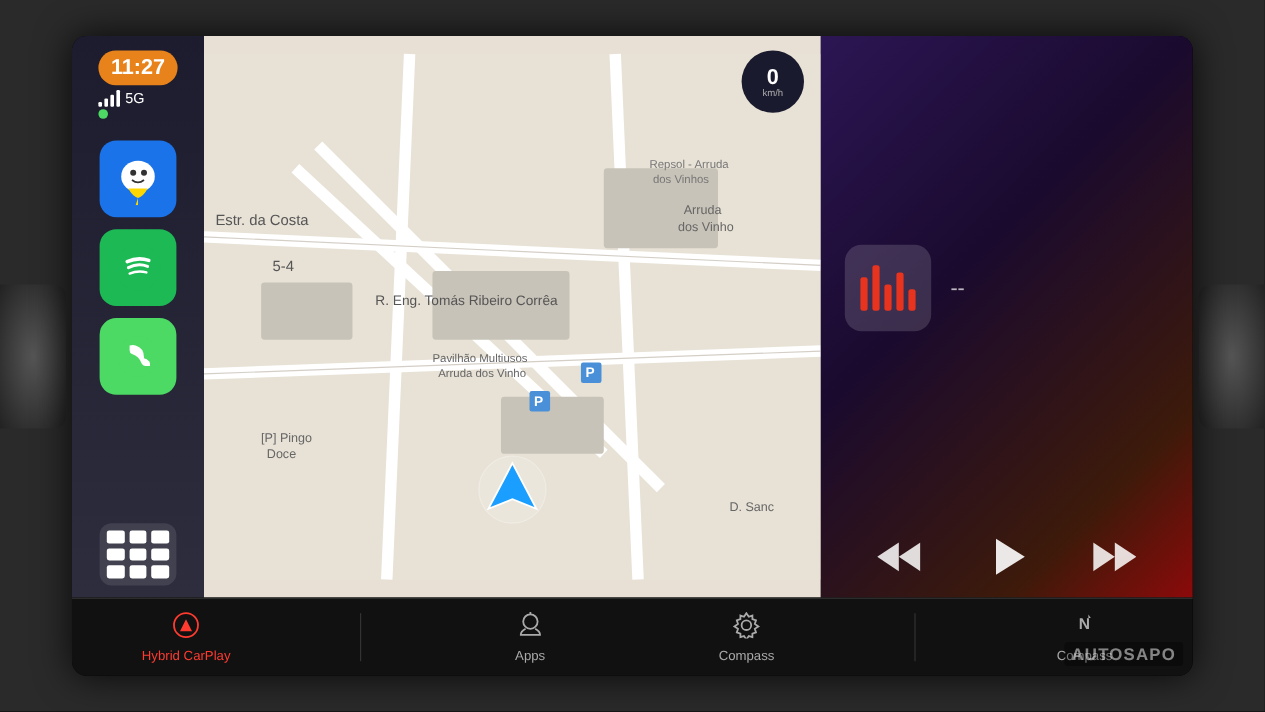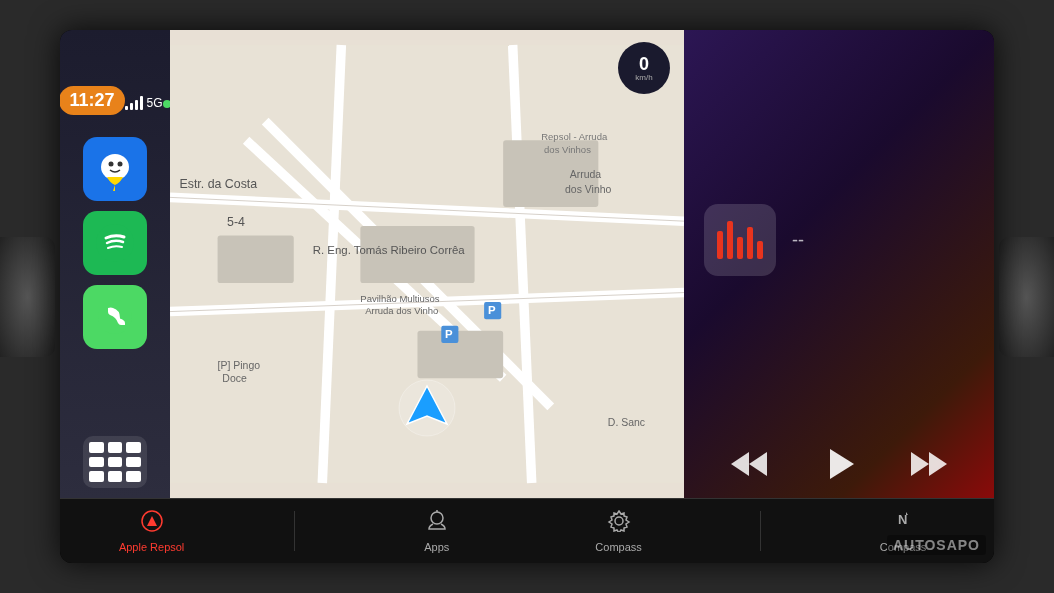--- a/index.html
+++ b/index.html
@@ -51,23 +51,22 @@
       display: flex;
       flex-direction: column;
       align-items: center;
       padding-top: 12px;
       gap: 10px;
       flex-shrink: 0;
     }
 
     .status-bar {
       display: flex;
-      align-items: center;
+      flex-direction: column;
       margin-bottom: 8px;
-      margin-top: 44px;
     }
 
     .time-badge {
       background: #e8821a;
       color: white;
       font-size: 18px;
       font-weight: 700;
       padding: 4px 10px;
       border-radius: 20px;
       margin-bottom: 4px;
@@ -564,21 +563,21 @@
     <div class="bottom-nav">
 
 
       <div class="nav-item active">
         <div class="nav-item-icon">
           <svg width="28" height="22" viewBox="0 0 28 22">
             <circle cx="14" cy="11" r="10" stroke="#ff3b30" stroke-width="1.5" fill="none"></circle>
             <polygon points="14,6 19,16 9,16" fill="#ff3b30"></polygon>
           </svg>
         </div>
-        <span class="nav-item-label">Apple Repsol</span>
+        <span class="nav-item-label">Hybrid CarPlay</span>
       </div>
 
       <div class="nav-divider"></div>
 
       <div class="nav-item">
         <div class="nav-item-icon">
           <svg width="24" height="22" viewBox="0 0 24 22">
             <circle cx="12" cy="8" r="6" stroke="#aaa" stroke-width="1.5" fill="none"></circle>
             <line x1="12" y1="2" x2="12" y2="0" stroke="#aaa" stroke-width="1.5"></line>
             <path d="M8 14 Q4 16 4 19 L20 19 Q20 16 16 14" stroke="#aaa" stroke-width="1.5" fill="none"></path>

